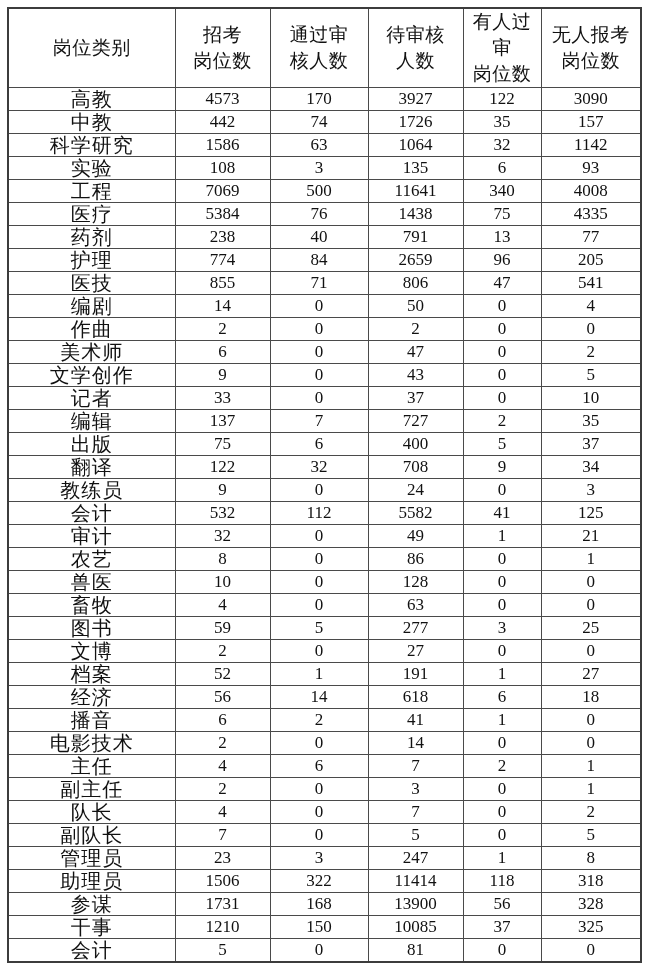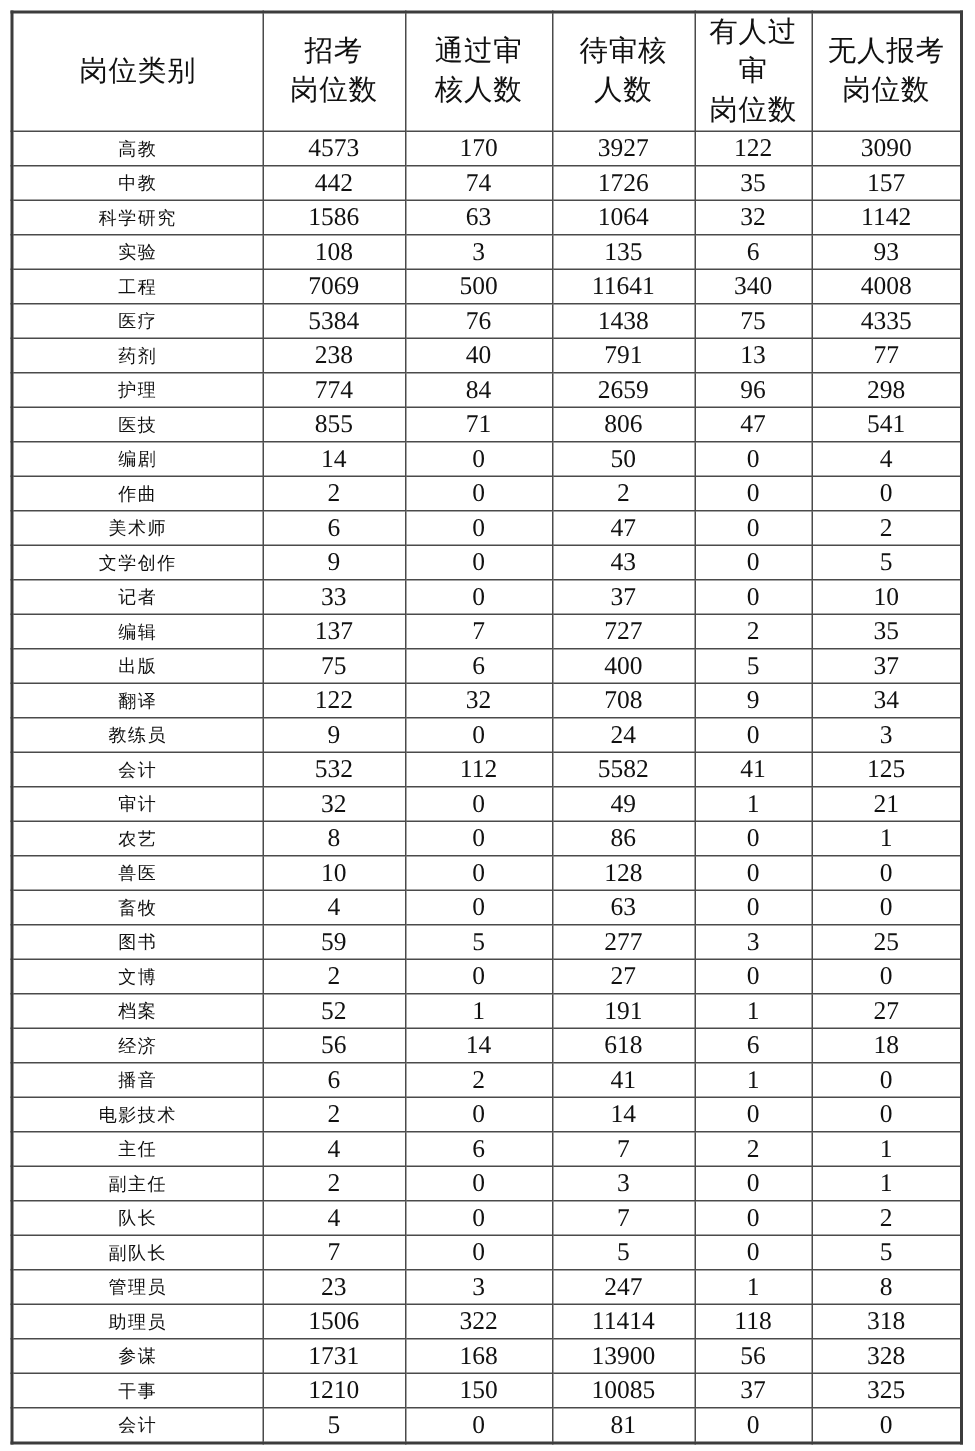--- a/index.html
+++ b/index.html
@@ -52,21 +52,21 @@
   }
   table.stat-table thead th .hdr-line {
     display: block;
   }
   table.stat-table tbody td {
     height: 22px;
     font-size: 17px;
     line-height: 22px;
   }
   table.stat-table tbody td.cat {
-    font-size: 12px;
+    font-size: 20px;
     letter-spacing: 1px;
   }
   table.stat-table tbody td.num {
     font-size: 17px;
     font-family: "Liberation Serif", "DejaVu Serif", serif;
   }
   
   table.stat-table {
     border: 2px solid #3c3c3c;
   }
@@ -167,21 +167,21 @@
           <td class="num">791</td>
           <td class="num">13</td>
           <td class="num">77</td>
         </tr>
         <tr>
           <td class="cat">护理</td>
           <td class="num">774</td>
           <td class="num">84</td>
           <td class="num">2659</td>
           <td class="num">96</td>
-          <td class="num">298</td>
+          <td class="num">205</td>
         </tr>
         <tr>
           <td class="cat">医技</td>
           <td class="num">855</td>
           <td class="num">71</td>
           <td class="num">806</td>
           <td class="num">47</td>
           <td class="num">541</td>
         </tr>
         <tr>

